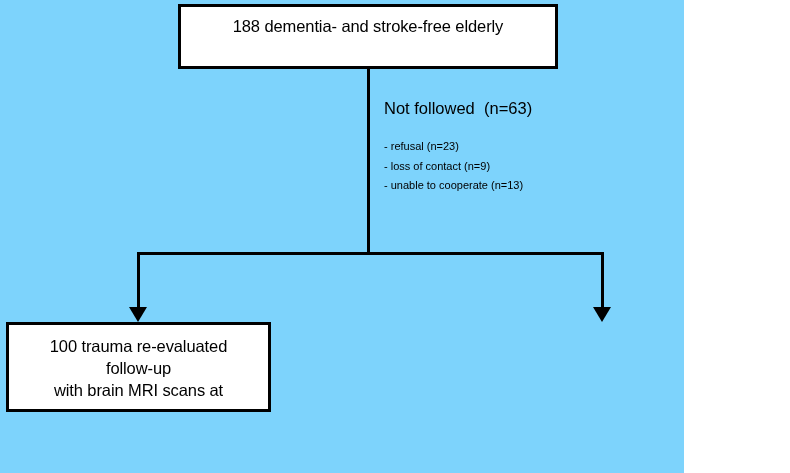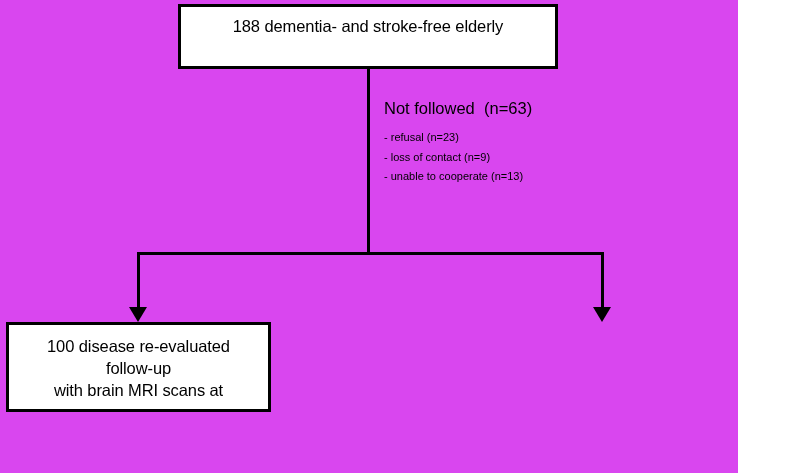--- a/index.html
+++ b/index.html
@@ -6,23 +6,23 @@
     margin: 0;
     padding: 0;
     background: #ffffff;
   }
   body {
     font-family: "Liberation Sans", sans-serif;
     color: #000000;
   }
   #canvas {
     position: relative;
-    width: 738px;
+    width: 684px;
     height: 473px;
-    background: #d946ef;
+    background: #7dd3fc;
     overflow: hidden;
   }
 
   
   .node-box {
     position: absolute;
     box-sizing: border-box;
     border: 3px solid #000000;
     background: #ffffff;
   }
@@ -125,21 +125,21 @@
   #not-followed-block {
     position: absolute;
     left: 384px;
     top: 98px;
     width: 300px;
   }
   #not-followed-block .nf-title {
     font-size: 16.5px;
     line-height: 21px;
     white-space: pre;
-    margin-bottom: 9px;
+    margin-bottom: 18px;
   }
   #not-followed-block .nf-item {
     font-size: 11px;
     line-height: 19.6px;
     white-space: pre;
   }
 
   
   #death-text {
     position: absolute;
@@ -181,20 +181,20 @@
   </div>
 
   <div class="hline" id="fork-bar"></div>
   <div class="vline" id="branch-left-line"></div>
   <div class="arrow-head" id="branch-left-arrow"></div>
   <div class="vline" id="branch-right-line"></div>
   <div class="arrow-head" id="branch-right-arrow"></div>
 
   <div class="node-box" id="box-followup">
     <div class="box-text centered-text">
-      <div>100 disease re-evaluated</div>
+      <div>100 trauma re-evaluated</div>
       <div>follow-up</div>
       <div>with brain MRI scans at</div>
     </div>
   </div>
 
 
 </div>
 
 </body></html>

